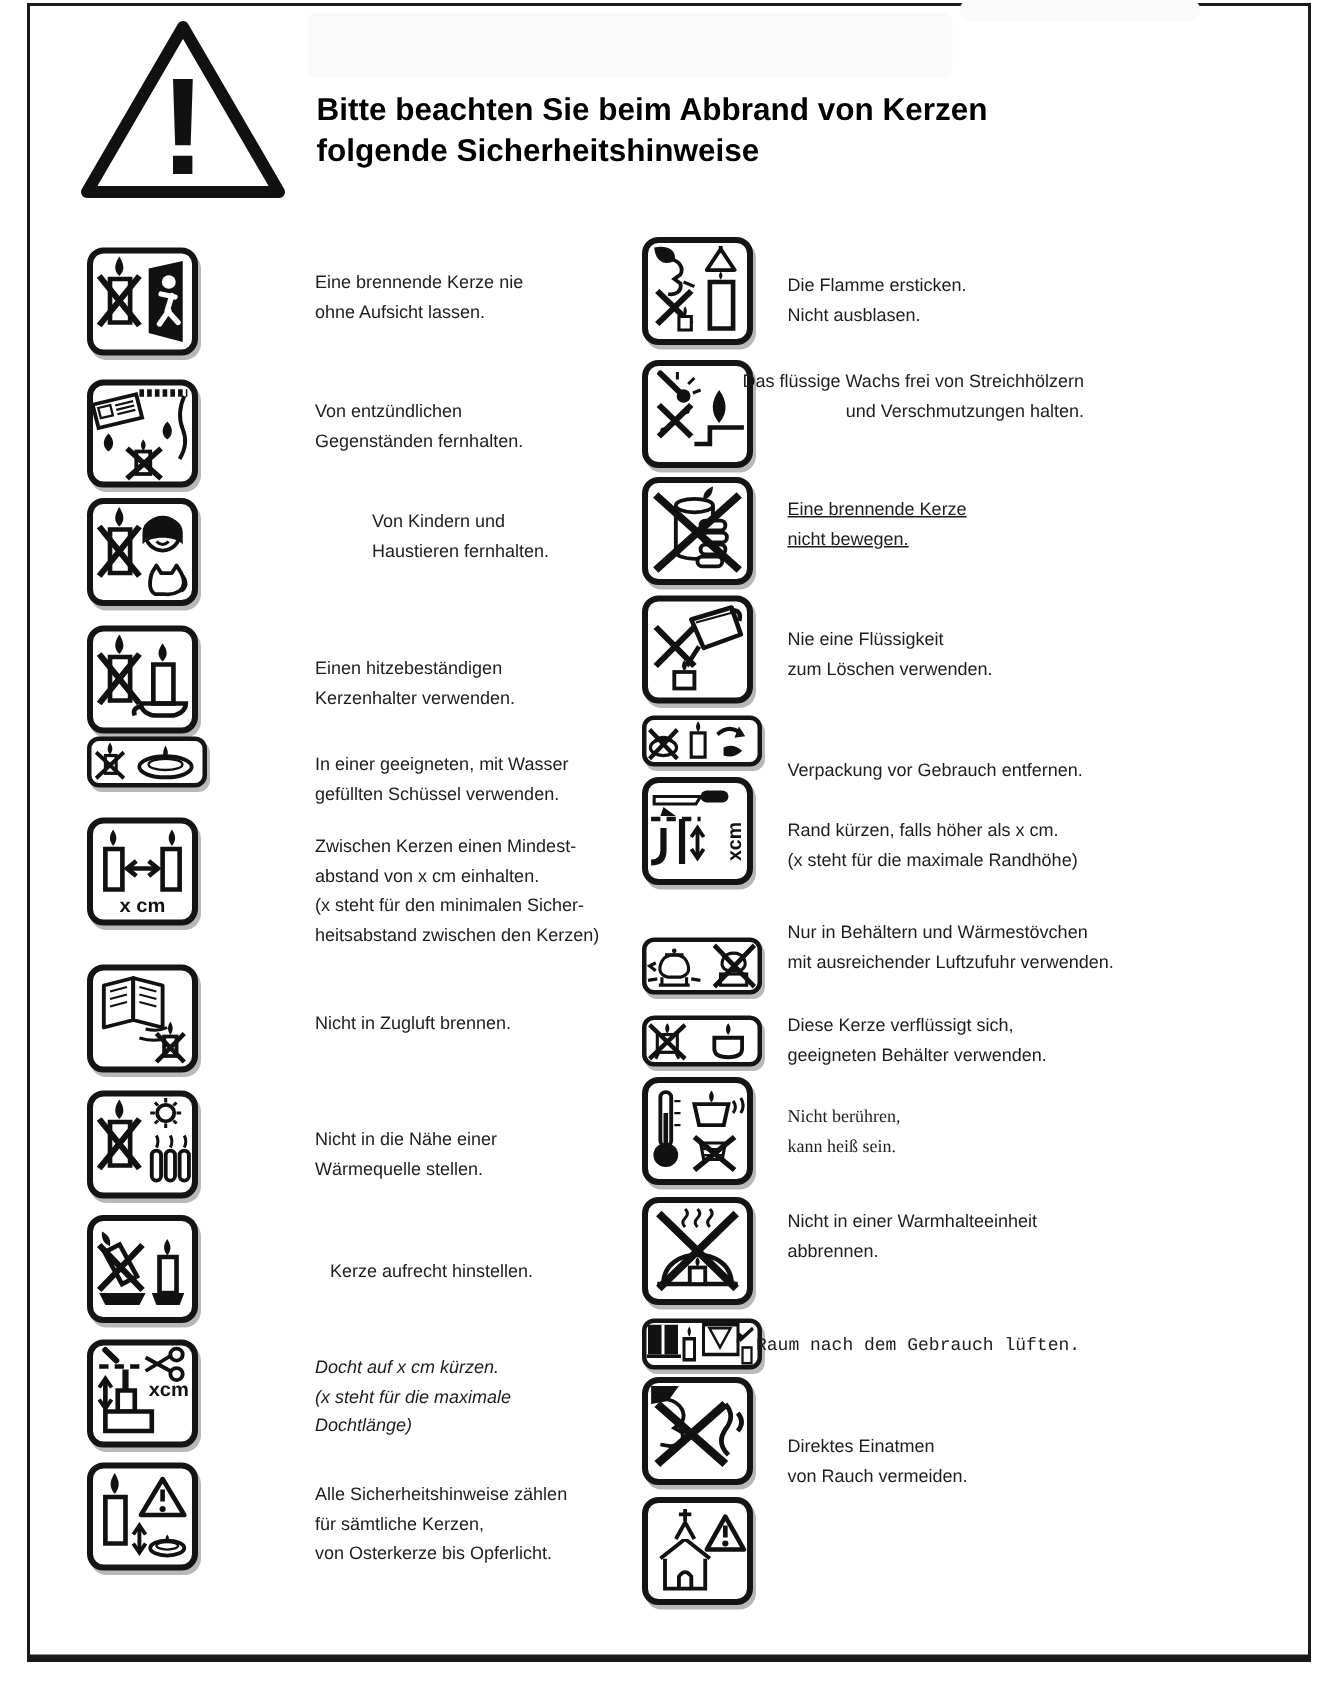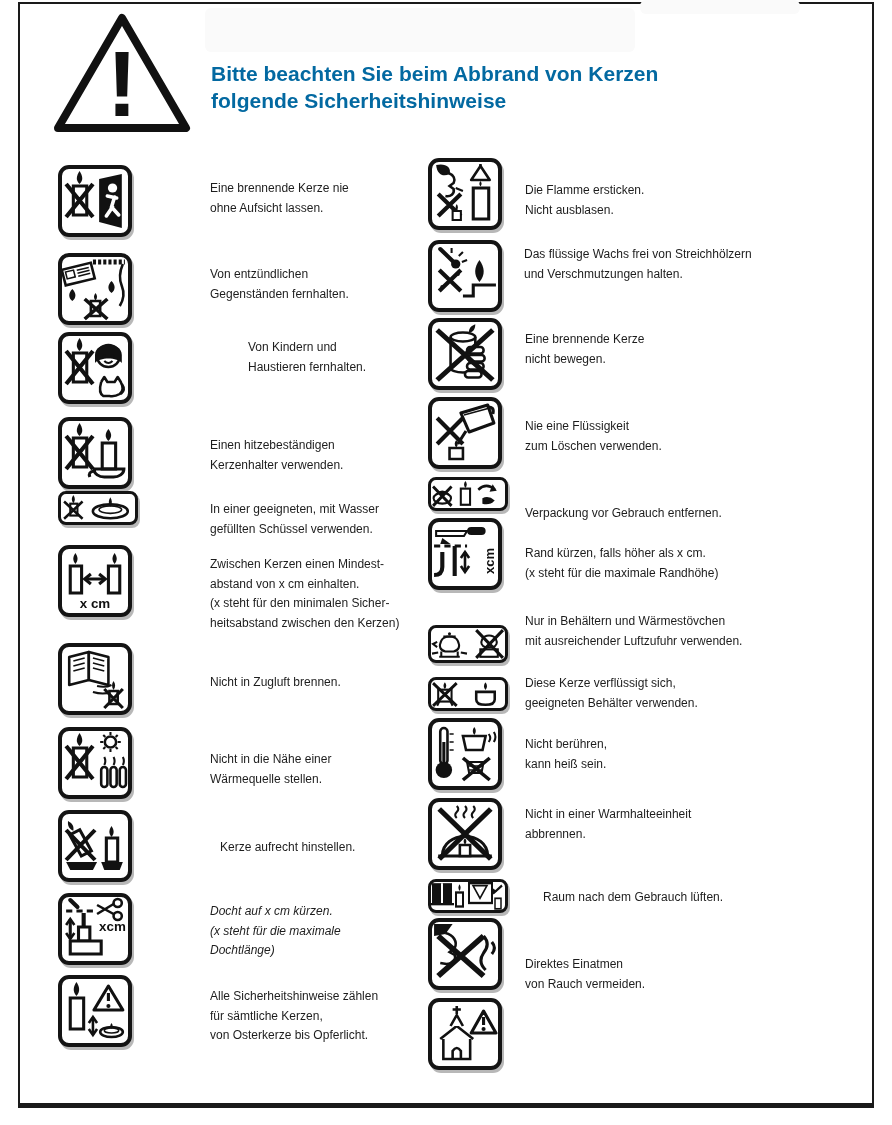--- a/index.html
+++ b/index.html
@@ -3,21 +3,21 @@
 <meta charset="utf-8">
 <style>
   html,body{margin:0;padding:0;background:#fff;}
   .page{position:relative;width:892px;height:1125px;background:#fff;overflow:hidden;
         font-family:"Liberation Sans",sans-serif;color:#1d1d1d;}
   .frame{position:absolute;left:18px;top:2px;width:856px;height:1106px;box-sizing:border-box;
          border:2px solid #1a1a1a;border-bottom-width:5px;}
   .artifact{position:absolute;background:#fafafa;border-radius:6px;}
   .hdr-tri{position:absolute;left:52px;top:12px;width:140px;height:122px;}
   .title{position:absolute;left:211px;top:60px;font-size:21px;font-weight:bold;line-height:27px;
-         color:#0369a1;white-space:pre-line;letter-spacing:0;}
+         color:#000000;white-space:pre-line;letter-spacing:0;}
   .icon{position:absolute;background:#fff;border:4px solid #141414;border-radius:11px;
         box-shadow:2px 3px 0 rgba(0,0,0,0.28);box-sizing:border-box;}
   .icon.sq{width:74px;height:72px;}
   .icon.wide{width:80px;height:34px;border-radius:8px;border-width:3px;}
   .icon.wide2{width:80px;height:38px;border-radius:8px;border-width:3px;}
   .icon svg{display:block;width:100%;height:100%;}
   .txt{position:absolute;font-size:12px;line-height:19.5px;white-space:pre-line;}
   svg text{font-family:"Liberation Sans",sans-serif;}
   .s{stroke:#111;fill:none;}
 </style>
@@ -233,36 +233,36 @@
       <path d="M8,5 L22,19" stroke="#111" stroke-width="4" stroke-linecap="round"></path>
       <circle cx="23" cy="20" r="4.5" fill="#111"></circle>
       <path d="M26,12 l4,-4 M29,18 l5,-2 M19,9 l0,-5" stroke="#111" stroke-width="2"></path>
       <path class="s" d="M7,26 L28,47 M28,26 L7,47" stroke-width="4"></path>
       <circle cx="10" cy="43" r="2" fill="#111"></circle>
         <circle cx="25" cy="30" r="2" fill="#111"></circle>
       <path d="M46,16 C51,23 52,31 46,38 C40,31 41,23 46,16" fill="#111"></path>
       <path class="s" d="M30,52 h10 v-11 h22" stroke-width="3"></path>
     </svg>
   </div>
-  <div class="txt" style="left:524px;top:245px;">Das flüssige Wachs frei von Streichhölzern
+  <div class="txt" style="left:495px;top:245px;text-align:right;">Das flüssige Wachs frei von Streichhölzern
 und Verschmutzungen halten.</div>
 
   <div class="icon sq" style="left:428px;top:318px;">
     <svg viewBox="0 0 64 64" preserveAspectRatio="none">
       <path transform="rotate(35 38 8)" d="M38,1 C40.5,5 41,8 38,12 C35,8 35.5,5 38,1" fill="#111"></path>
       <path d="M18,15 V46 a12,4.5 0 0 0 24,0 V15" fill="#fff" stroke="#111" stroke-width="2.5"></path>
       <ellipse cx="30" cy="15" rx="12" ry="4.5" fill="#fff" stroke="#111" stroke-width="2.5"></ellipse>
       <rect x="34" y="25" width="16" height="6.5" rx="3" fill="#fff" stroke="#111" stroke-width="2.5"></rect>
       <rect x="35" y="33" width="16" height="6.5" rx="3" fill="#fff" stroke="#111" stroke-width="2.5"></rect>
       <rect x="34" y="41" width="16" height="6.5" rx="3" fill="#fff" stroke="#111" stroke-width="2.5"></rect>
       <rect x="32" y="49" width="16" height="6.5" rx="3" fill="#fff" stroke="#111" stroke-width="2.5"></rect>
       <path class="s" d="M5,8 L59,58 M59,8 L5,58" stroke-width="5"></path>
     </svg>
   </div>
-  <div class="txt" style="left:525px;top:330px;">Eine brennende Kerze
+  <div class="txt" style="left:525px;top:330px;text-decoration:underline;">Eine brennende Kerze
 nicht bewegen.</div>
 
   <div class="icon sq" style="left:428px;top:397px;">
     <svg viewBox="0 0 64 64" preserveAspectRatio="none">
       <path d="M28,12 L54,4 L60,22 L36,31 Z" fill="#fff" stroke="#111" stroke-width="3" stroke-linejoin="round"></path>
       <path class="s" d="M53,6 q8,-1 6,7" stroke-width="3"></path>
       <path d="M31,14 L56,7" stroke="#111" stroke-width="1.5"></path>
       <path class="s" d="M33,30 q-5,8 -8,13" stroke-width="3"></path>
       <path class="s" d="M5,17 L30,43 M30,17 L5,43" stroke-width="4"></path>
       <path d="M23.5,39 c2,2.5 2,5 0,7.5 c-2,-2.5 -2,-5 0,-7.5" fill="#111"></path>
@@ -338,21 +338,21 @@
       <path d="M11.5,20 V42" stroke="#111" stroke-width="3"></path>
       <path d="M17,12 h4 M17,20 h4 M17,28 h4" stroke="#111" stroke-width="1.5"></path>
       <path d="M41,5 c2,2.8 2,5.2 0,8 c-2,-2.8 -2,-5.2 0,-8" fill="#111"></path>
       <path d="M30,14 h22 l-3,14 h-16 z" fill="#fff" stroke="#111" stroke-width="2.5"></path>
       <path class="s" d="M55,12 q3,4 0,8 M60,10 q3,5 0,10" stroke-width="2"></path>
       <path d="M34,40 h16 l-2,11 h-12 z" fill="#fff" stroke="#111" stroke-width="2"></path>
       <path d="M35,44 h14 M36,48 h12" stroke="#111" stroke-width="1.5"></path>
       <path class="s" d="M30,36 L56,58 M56,36 L30,58" stroke-width="3.5"></path>
     </svg>
   </div>
-  <div class="txt" style="left:525px;top:735px;">Nicht berühren,
+  <div class="txt" style="left:525px;top:735px;font-family:Liberation Serif, serif;">Nicht berühren,
 kann heiß sein.</div>
 
   <div class="icon sq" style="left:428px;top:798px;">
     <svg viewBox="0 0 64 64" preserveAspectRatio="none">
       <path class="s" d="M24,4 q3,3 0,6 q-3,3 0,6 M32,4 q3,3 0,6 q-3,3 0,6 M40,4 q3,3 0,6 q-3,3 0,6" stroke-width="2"></path>
       <path class="s" d="M10,54 C10,28 54,28 54,54" stroke-width="3"></path>
       <path d="M6,54 H58" stroke="#111" stroke-width="3"></path>
       <path d="M32,36 c1.8,2.2 1.8,4.3 0,6.6 c-1.8,-2.3 -1.8,-4.4 0,-6.6" fill="#111"></path>
       <rect x="27" y="43" width="10" height="11" fill="#fff" stroke="#111" stroke-width="2.5"></rect>
       <path class="s" d="M7,7 L57,57 M57,7 L7,57" stroke-width="5"></path>
@@ -368,21 +368,21 @@
       <path d="M0,19 h23" stroke="#111" stroke-width="2"></path>
       <path d="M28.5,2 c1.5,2 1.5,3.8 0,5.8 c-1.5,-2 -1.5,-3.8 0,-5.8" fill="#111"></path>
       <rect x="25" y="9" width="7" height="12" fill="#fff" stroke="#111" stroke-width="2"></rect>
       <rect x="38" y="1" width="23" height="17" fill="#fff" stroke="#111" stroke-width="2"></rect>
       <path class="s" d="M42,3 L56,3 L49,14 Z" stroke-width="1.5"></path>
       <path d="M71,3 l-9,7" stroke="#111" stroke-width="2"></path>
       <path d="M60,11 l1,-6 l5,3 z" fill="#111"></path>
       <rect x="64" y="14" width="6" height="9" fill="#fff" stroke="#111" stroke-width="1.5"></rect>
     </svg>
   </div>
-  <div class="txt" style="left:543px;top:888px;">Raum nach dem Gebrauch lüften.</div>
+  <div class="txt" style="left:504px;top:888px;font-family:Liberation Mono, monospace;">Raum nach dem Gebrauch lüften.</div>
 
   <div class="icon sq" style="left:428px;top:918px;">
     <svg viewBox="0 0 64 64" preserveAspectRatio="none">
       <path d="M2,2 H20 L13,12 L2,14 Z" fill="#111"></path>
       <path class="s" d="M13,11 c8,2 12,9 9,15 l-5,4 l5,3 c2,5 -2,9 -8,9 l-6,-1" stroke-width="2.5"></path>
       <path class="s" d="M50,14 q7,8 0,17 q-6,9 2,17 M58,20 q5,6 0,12" stroke-width="3"></path>
       <path class="s" d="M6,14 L50,54 M50,14 L6,54" stroke-width="5.5"></path>
     </svg>
   </div>
   <div class="txt" style="left:525px;top:955px;">Direktes Einatmen

